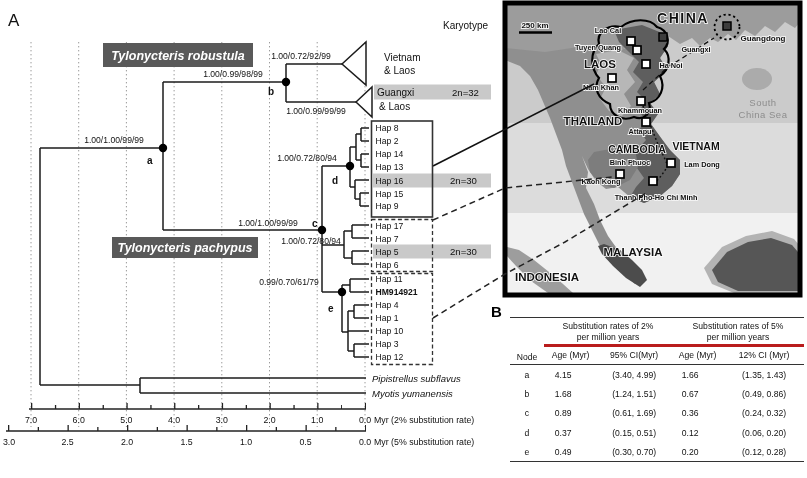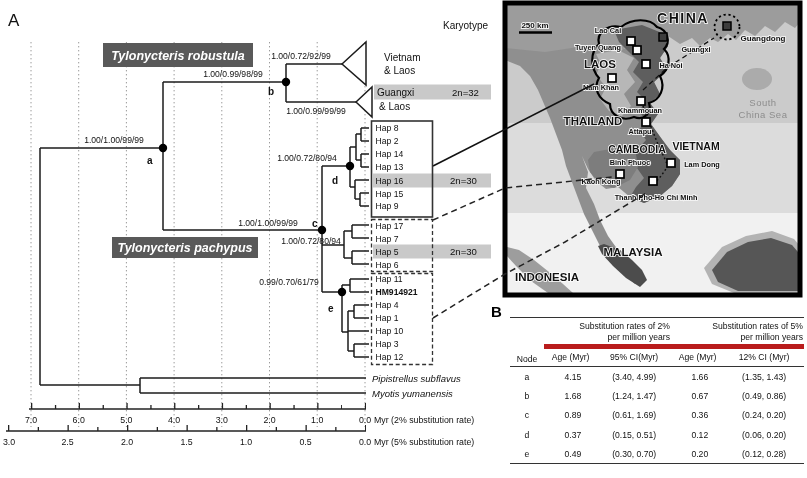--- a/index.html
+++ b/index.html
@@ -19,26 +19,26 @@
   .spBoxText{font-size:12.5px;font-weight:bold;font-style:italic;fill:#fff;}
   .country{font-weight:bold;paint-order:stroke;stroke:#ffffff;stroke-width:1.6px;}
   .site{font-size:7.3px;font-weight:bold;paint-order:stroke;stroke:#f2f2f2;stroke-width:1.8px;}
   .sea{font-size:9.5px;fill:#8d8d8d;letter-spacing:.5px;}
   .treeln{stroke:#1c1c1c;stroke-width:1.5;fill:none;}
   
   #bLabel{position:absolute;left:491px;top:303px;font-size:15px;font-weight:bold;}
   #tblB{position:absolute;left:510px;top:317px;width:294px;border-collapse:collapse;
         font-size:8.6px;color:#111;border-top:1.5px solid #333;}
   #tblB th,#tblB td{font-weight:normal;padding:2px 1px;text-align:center;}
-  #tblB th.grp{text-align:right;white-space:pre-line;line-height:1.25;border-bottom:5px solid #b91c1c;padding:3px 1px 2px 2px;}
+  #tblB th.grp{text-align:center;white-space:pre-line;line-height:1.25;border-bottom:3px solid #b91c1c;padding:3px 1px 2px 2px;}
   #tblB th.nodeH{vertical-align:bottom;border-bottom:1.4px solid #333;}
   #tblB tr.sub th{border-bottom:1.4px solid #333;padding:3px 0 4px 0;margin-top:32px;}
   #tblB tbody td{padding:4.6px 1px;}
   #tblB tbody tr:last-child td{border-bottom:1.5px solid #333;}
-  #tblB td.age{text-align:right;padding-right:16px;}
+  #tblB td.age{padding-right:16px;}
 </style>
 </head>
 <body>
 
 <div id="fig">
 <svg width="807" height="478" viewBox="0 0 807 478">
 
   <g stroke="#9a9a9a" stroke-width="1" stroke-dasharray="1.4,2.6">
     <line x1="31" y1="42" x2="31" y2="427"></line>
         <line x1="78.7" y1="42" x2="78.7" y2="427"></line>
@@ -272,30 +272,30 @@
     <tr>
       <td>a</td>
       <td class="age">4.15</td>
       <td>(3.40, 4.99)</td>
       <td class="age">1.66</td>
       <td>(1.35, 1.43)</td>
     </tr>
     <tr>
       <td>b</td>
       <td class="age">1.68</td>
-      <td>(1.24, 1.47)</td>
+      <td>(1.24, 1.51)</td>
       <td class="age">0.67</td>
       <td>(0.49, 0.86)</td>
     </tr>
     <tr>
       <td>c</td>
       <td class="age">0.89</td>
       <td>(0.61, 1.69)</td>
       <td class="age">0.36</td>
-      <td>(0.24, 0.20)</td>
+      <td>(0.24, 0.32)</td>
     </tr>
     <tr>
       <td>d</td>
       <td class="age">0.37</td>
       <td>(0.15, 0.51)</td>
       <td class="age">0.12</td>
       <td>(0.06, 0.20)</td>
     </tr>
     <tr>
       <td>e</td>

